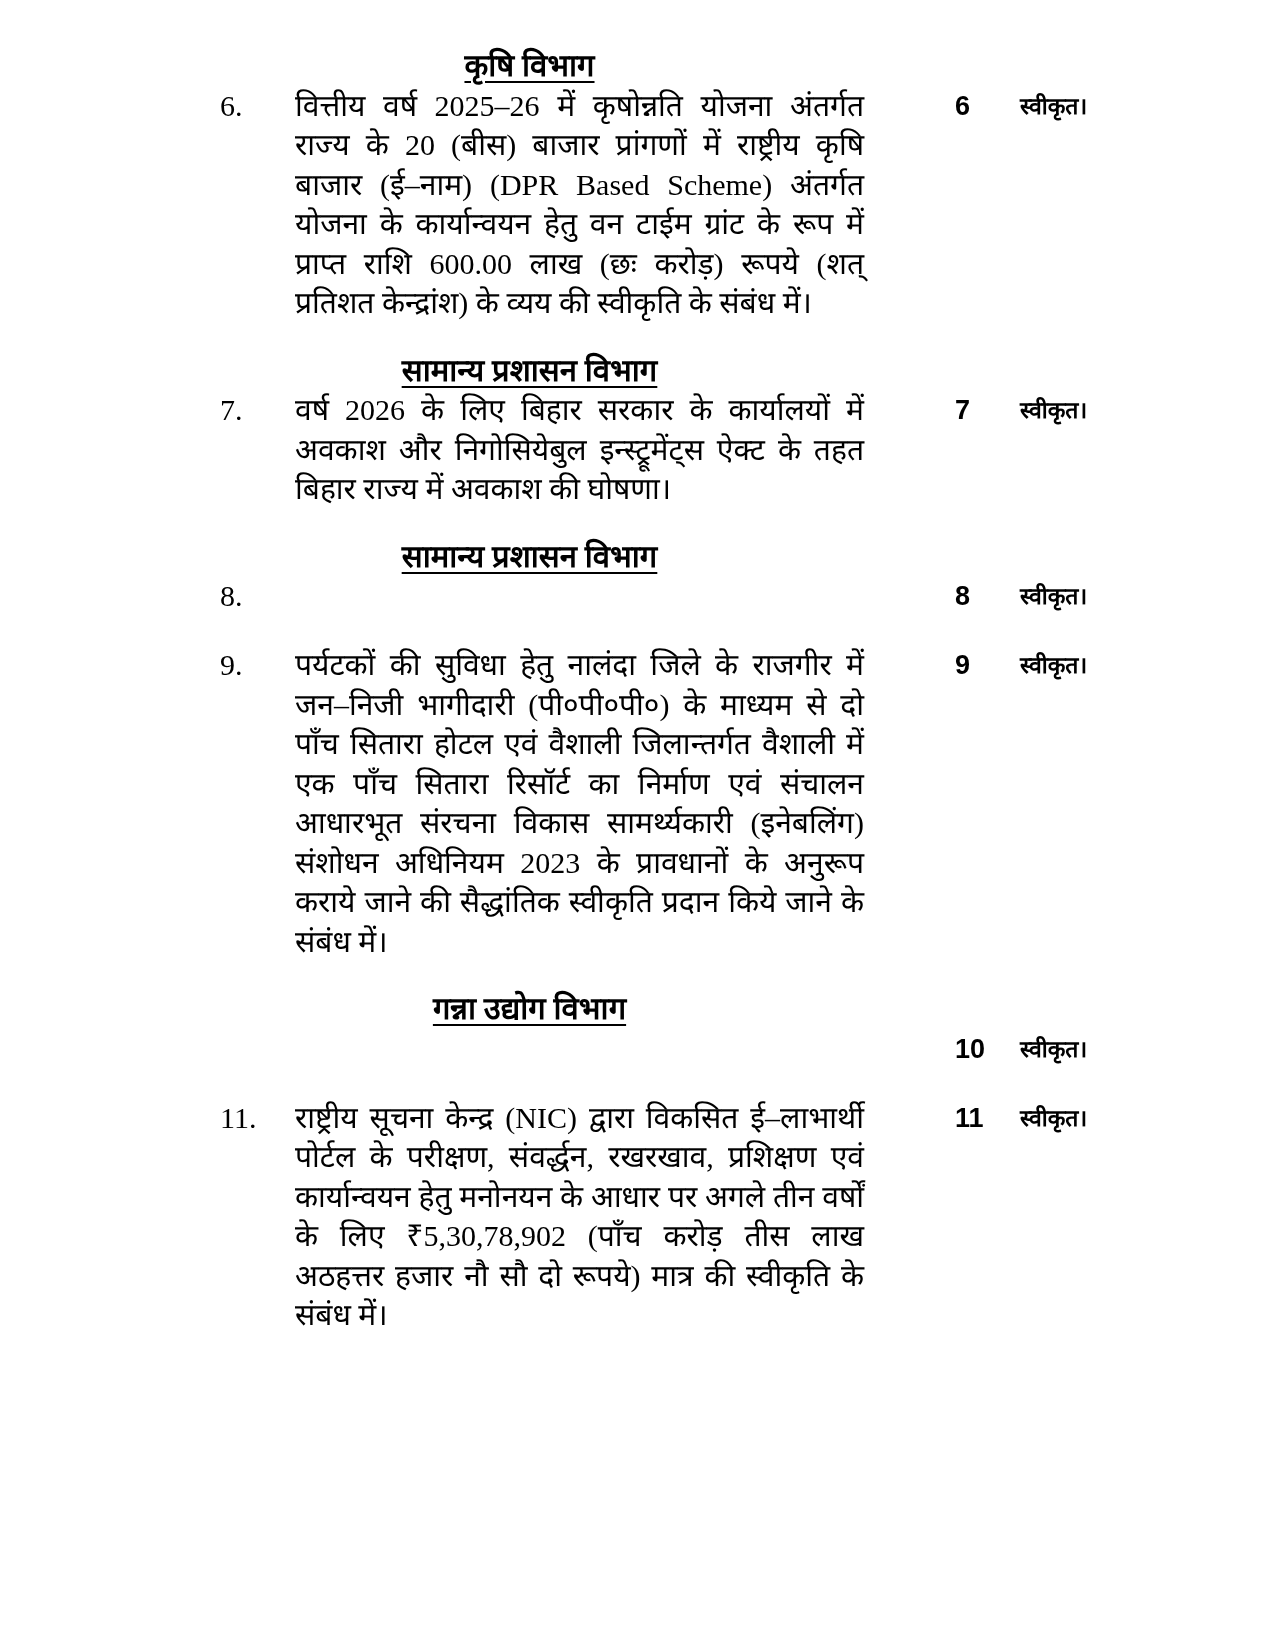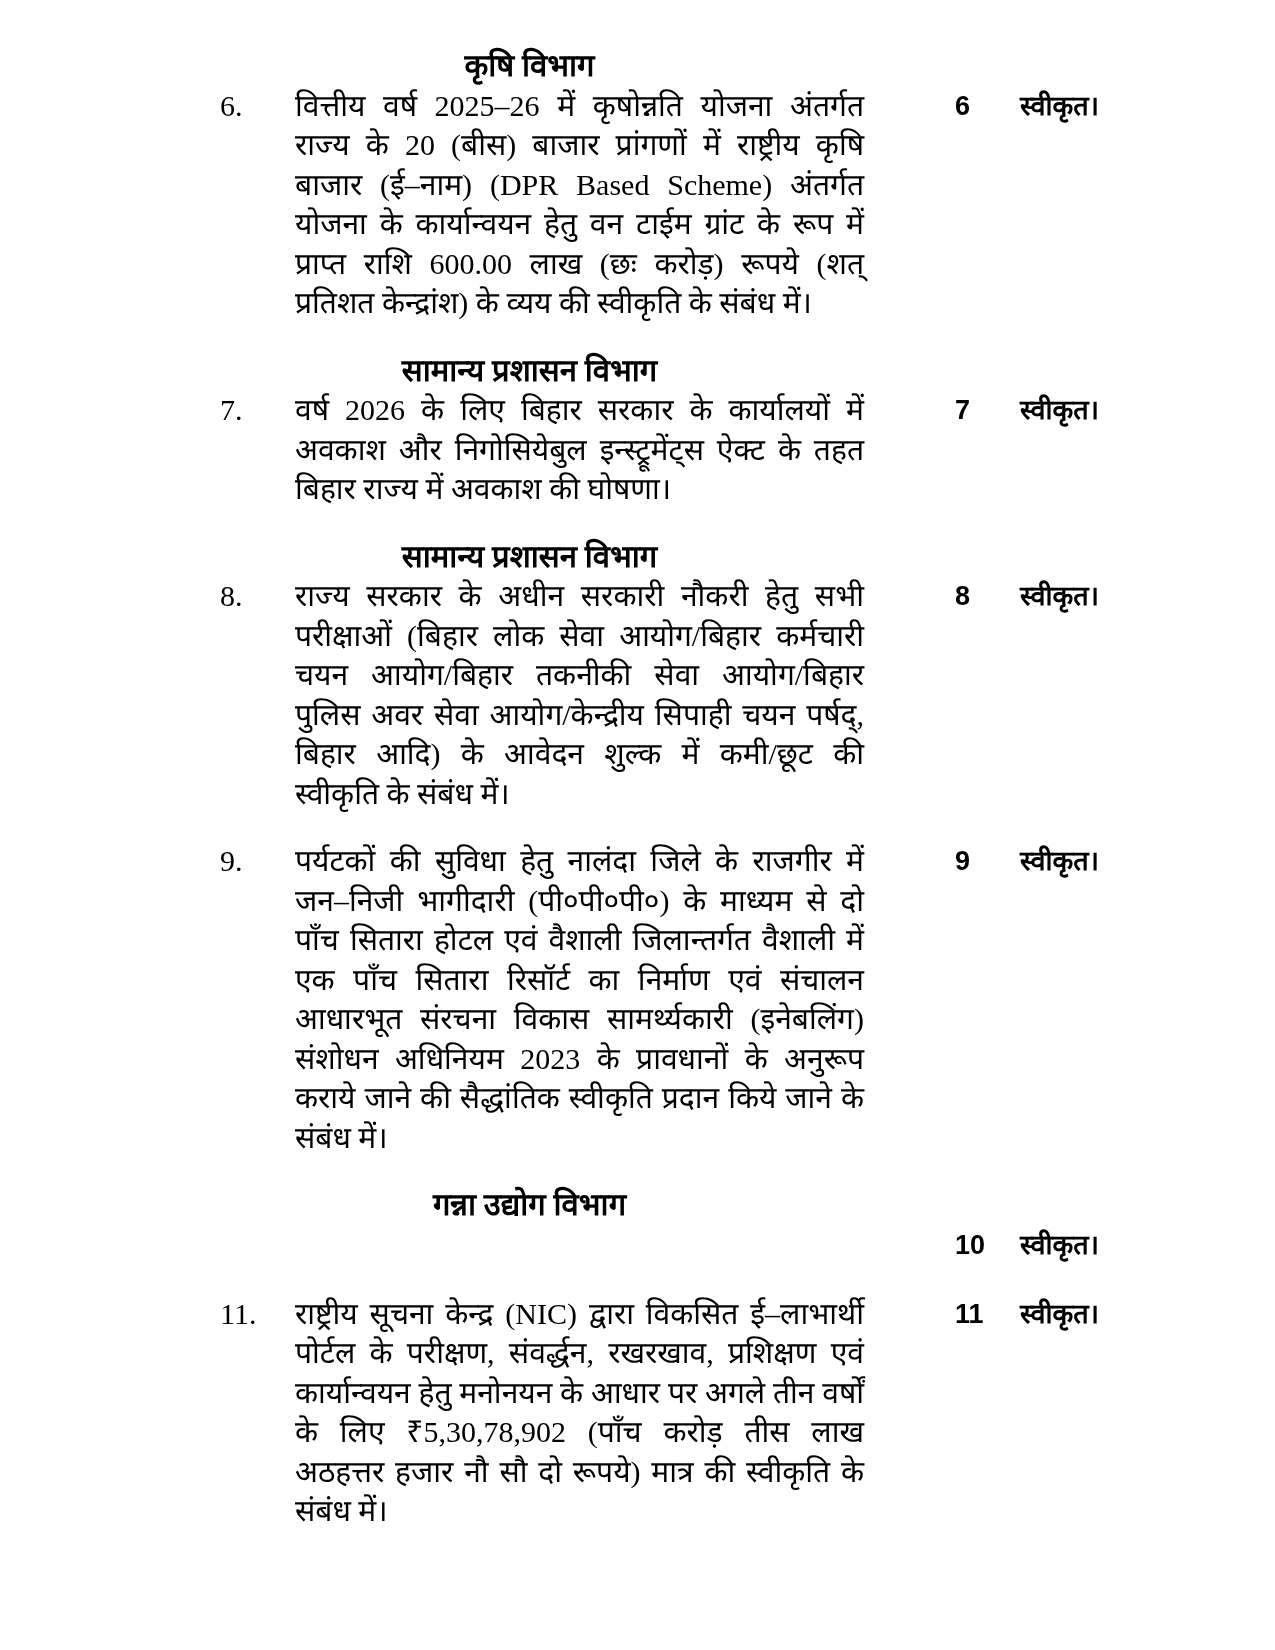--- a/index.html
+++ b/index.html
@@ -20,20 +20,21 @@
     margin-left: 75px;
     position: relative;
     left: -50px;
     text-align: center;
     font-weight: bold;
     font-size: 31px;
     line-height: 39.5px;
     white-space: nowrap;
   }
   .dept-heading .u {
+    text-decoration: underline;
     text-decoration-thickness: 2px;
     text-underline-offset: 5px;
   }
   .item-row {
     display: grid;
     grid-template-columns: 75px 569px 91px 65px 170px;
     font-size: 30px;
     line-height: 39.5px;
   }
   .item-no   { grid-column: 1; }
@@ -46,21 +47,21 @@
     grid-column: 4;
     font-family: "Liberation Sans", sans-serif;
     font-weight: bold;
     font-size: 27px;
     line-height: 41px;
   }
   .status {
     grid-column: 5;
     font-family: "Liberation Sans", sans-serif;
     font-weight: bold;
-    font-size: 27px;
+    font-size: 23px;
     line-height: 41px;
   }
 </style>
 </head>
 <body>
 
 <div class="page">
 
   <div class="section">
     <div class="dept-heading"><span class="u">कृषि विभाग</span></div>
@@ -79,21 +80,20 @@
       <div class="item-text">वर्ष 2026 के लिए बिहार सरकार के कार्यालयों में अवकाश और निगोसियेबुल इन्स्ट्रूमेंट्स ऐक्ट के तहत बिहार राज्य में अवकाश की घोषणा।</div>
       <div class="serial">7</div>
       <div class="status">स्वीकृत।</div>
     </div>
   </div>
 
   <div class="section">
     <div class="dept-heading"><span class="u">सामान्य प्रशासन विभाग</span></div>
     <div class="item-row">
       <div class="item-no">8.</div>
-      <div class="item-text">राज्य सरकार के अधीन सरकारी नौकरी हेतु सभी परीक्षाओं (बिहार लोक सेवा आयोग/बिहार कर्मचारी चयन आयोग/बिहार तकनीकी सेवा आयोग/बिहार पुलिस अवर सेवा आयोग/केन्द्रीय सिपाही चयन पर्षद्, बिहार आदि) के आवेदन शुल्क में कमी/छूट की स्वीकृति के संबंध में।</div>
       <div class="serial">8</div>
       <div class="status">स्वीकृत।</div>
     </div>
   </div>
 
   <div class="section">
     <div class="item-row">
       <div class="item-no">9.</div>
       <div class="item-text">पर्यटकों की सुविधा हेतु नालंदा जिले के राजगीर में जन–निजी भागीदारी (पी०पी०पी०) के माध्यम से दो पाँच सितारा होटल एवं वैशाली जिलान्तर्गत वैशाली में एक पाँच सितारा रिसॉर्ट का निर्माण एवं संचालन आधारभूत संरचना विकास सामर्थ्यकारी (इनेबलिंग) संशोधन अधिनियम 2023 के प्रावधानों के अनुरूप कराये जाने की सैद्धांतिक स्वीकृति प्रदान किये जाने के संबंध में।</div>
       <div class="serial">9</div>

